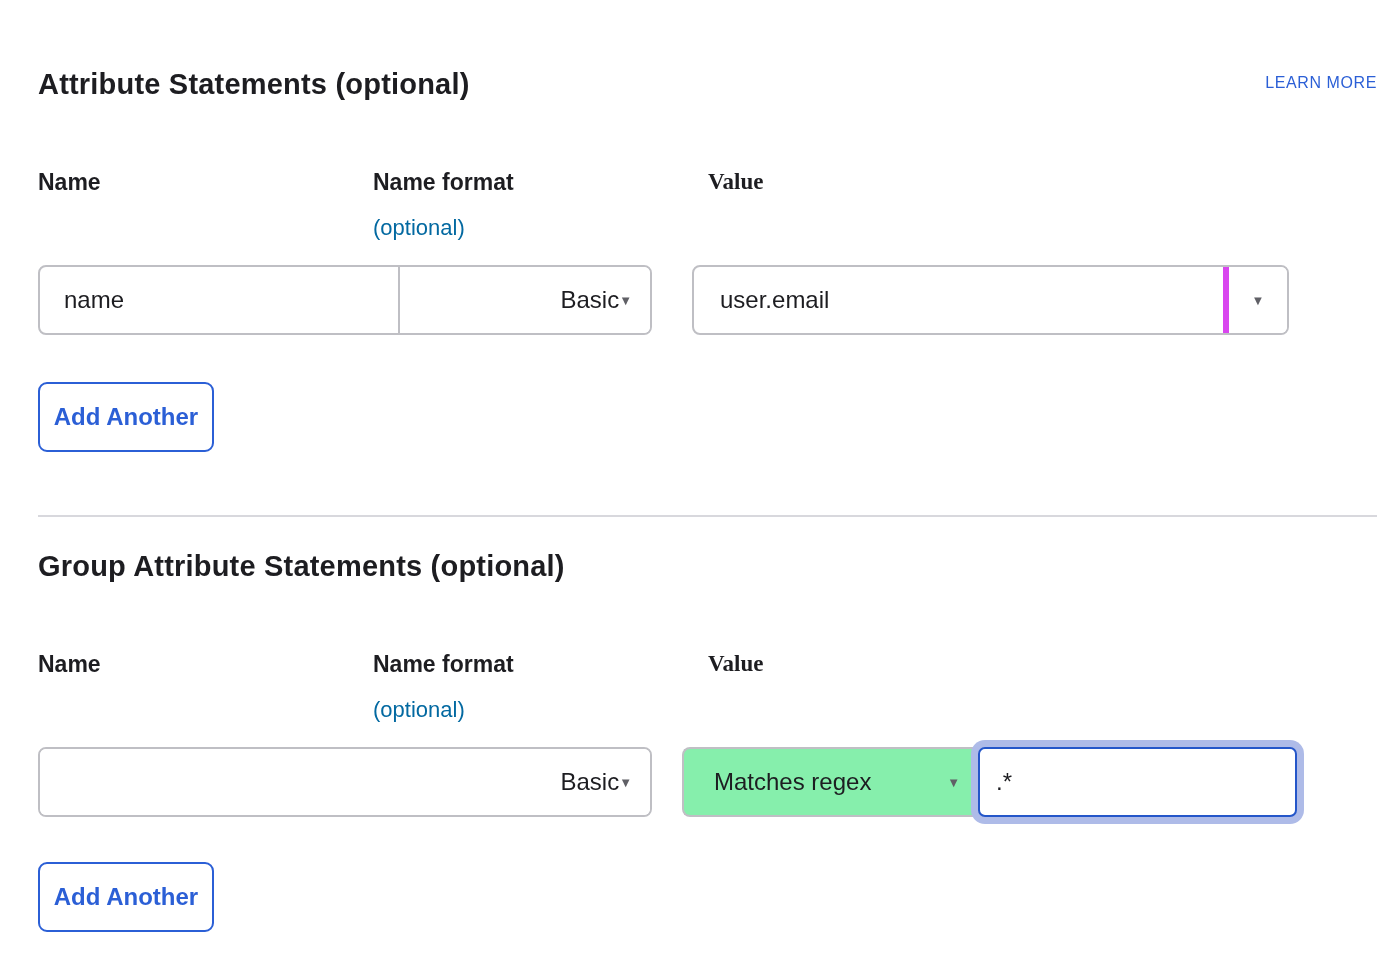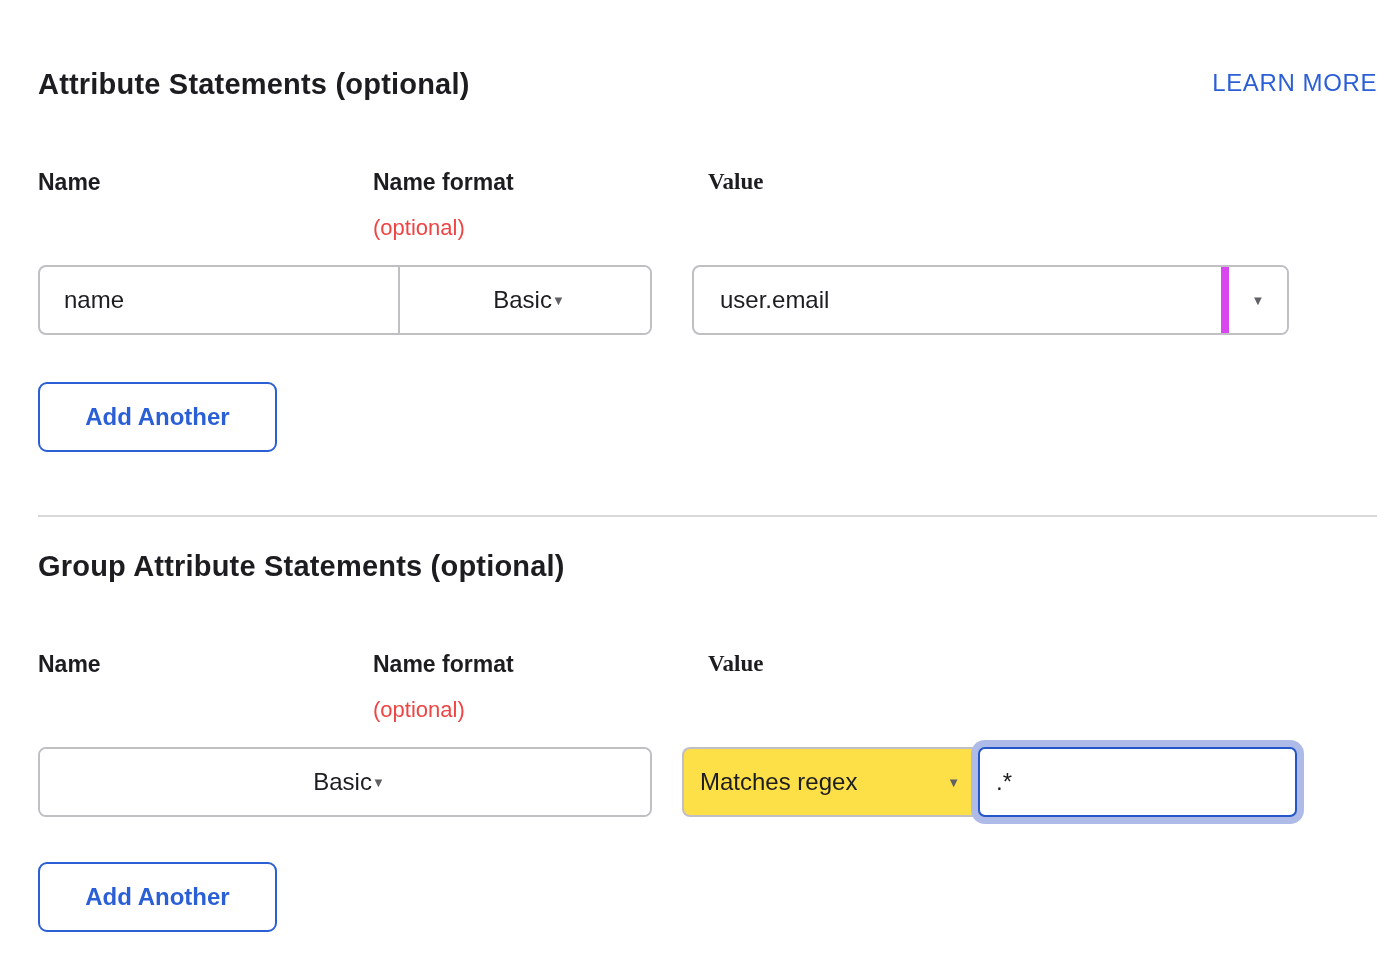--- a/index.html
+++ b/index.html
@@ -16,90 +16,90 @@
   .sec-header {
     display: flex; justify-content: space-between; align-items: flex-start;
     height: 36px;
     margin-top: 12px;
   }
   .sec-title {
     font-size: 29px; font-weight: 700; color: #1d1d21; line-height: 36px;
     letter-spacing: 0.2px;
   }
   .learn-more {
-    font-size: 24px; color: #2b5fd6; text-decoration: none;
+    font-size: 16px; color: #2b5fd6; text-decoration: none;
     letter-spacing: 0.6px; line-height: 26px; margin-top: 4px;
     cursor: pointer; white-space: nowrap;
   }
 
   
   .labels-row { display: flex; margin-top: 66px; height: 76px; }
   .labels-row .col { display: flex; flex-direction: column; }
   .col.c1 { width: 335px; }
   .col.c2 { width: 335px; }
   .col.c3 { flex: 1; font-family: Liberation Serif, serif; }
   .lbl { font-size: 23px; font-weight: 700; line-height: 28px; color: #1d1d21; }
-  .sub { font-size: 22px; color: #ef4444; line-height: 26px; margin-top: 19px; min-height: 26px; }
+  .sub { font-size: 22px; color: #0369a1; line-height: 26px; margin-top: 19px; min-height: 26px; }
 
   
   .fields-row { display: flex; margin-top: 21px; height: 70px; align-items: stretch; }
 
   .joined {
     display: flex; width: 614px; height: 70px;
     border: 2px solid #bfbfc4; border-radius: 8px;
     background: #fff; overflow: hidden; flex: none;
   }
   .jp-input { width: 360px; border-right: 2px solid #bfbfc4; display: flex; }
   .jp-input input, .filter-input {
     width: 100%; height: 100%; border: none; outline: none;
     font-family: "Liberation Sans", sans-serif;
     font-size: 24px; color: #1d1d21; padding: 0 24px; background: transparent;
   }
   .jp-select {
-    flex: 1; display: flex; align-items: center; justify-content: center;
+    flex: 1; display: flex; align-items: center; justify-content: flex-end;
     padding: 0 18px 0 26px; cursor: pointer; background: #fff;
   }
   .sel-text { font-size: 24px; color: #1d1d21; }
   .arrow { font-size: 13px; color: #606066; line-height: 1; }
 
   .combo {
     display: flex; width: 597px; height: 70px; margin-left: 40px;
     border: 2px solid #bfbfc4; border-radius: 8px;
     background: #fff; overflow: hidden; flex: none;
   }
-  .cp-input { flex: 1; border-right: 8px solid #d946ef; display: flex; }
+  .cp-input { flex: 1; border-right: 6px solid #d946ef; display: flex; }
   .cp-input input {
     width: 100%; height: 100%; border: none; outline: none;
     font-family: "Liberation Sans", sans-serif;
     font-size: 24px; color: #1d1d21; padding: 0 26px; background: transparent;
   }
   .cp-arrow {
     width: 58px; display: flex; align-items: center; justify-content: center;
     cursor: pointer; background: #fff; flex: none;
   }
 
   
   .filter-group { display: flex; margin-left: 30px; height: 70px; flex: none; }
   .f-select {
     width: 296px; height: 70px; flex: none;
     border: 2px solid #bfbfc4; border-right: none;
-    border-radius: 8px 0 0 8px; background: #fde047;
+    border-radius: 8px 0 0 8px; background: #86efac;
     display: flex; align-items: center; justify-content: space-between;
-    padding: 0 18px 0 16px; cursor: pointer;
+    padding: 0 18px 0 30px; cursor: pointer;
   }
   .filter-input {
     width: 319px; height: 70px; flex: none;
     border: 2px solid #2456c9; border-radius: 7px;
     box-shadow: 0 0 0 7px #aebbe8;
     padding: 0 16px; position: relative; z-index: 1; background: #fff;
   }
 
   
   .add-btn {
-    display: block; margin-top: 47px; width: 239px; height: 70px;
+    display: block; margin-top: 47px; width: 176px; height: 70px;
     background: #fff; border: 2px solid #2b5fd6; border-radius: 9px;
     color: #2b5fd6; font-family: "Liberation Sans", sans-serif;
     font-size: 24px; font-weight: 700; cursor: pointer;
   }
   .add-btn.second { margin-top: 45px; }
 
   hr.sec-divider {
     border: none; border-top: 2px solid #d8d8dd;
     margin: 63px 0 0 0;
   }

